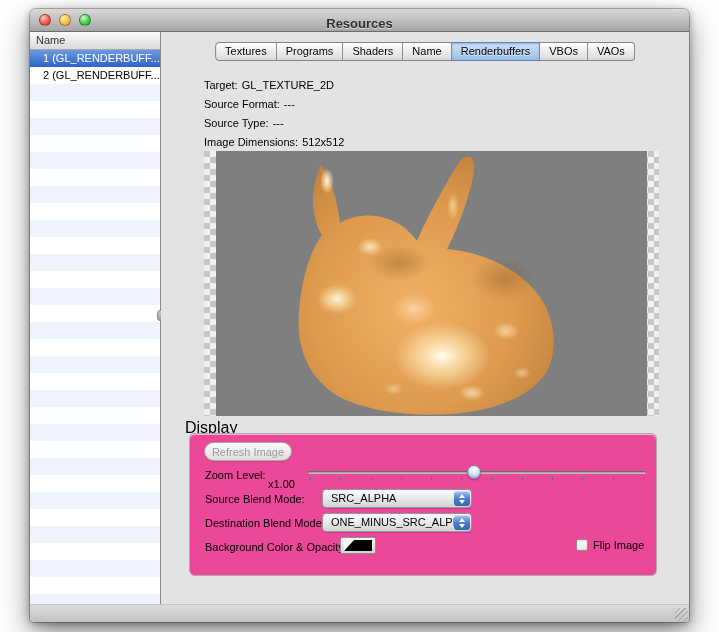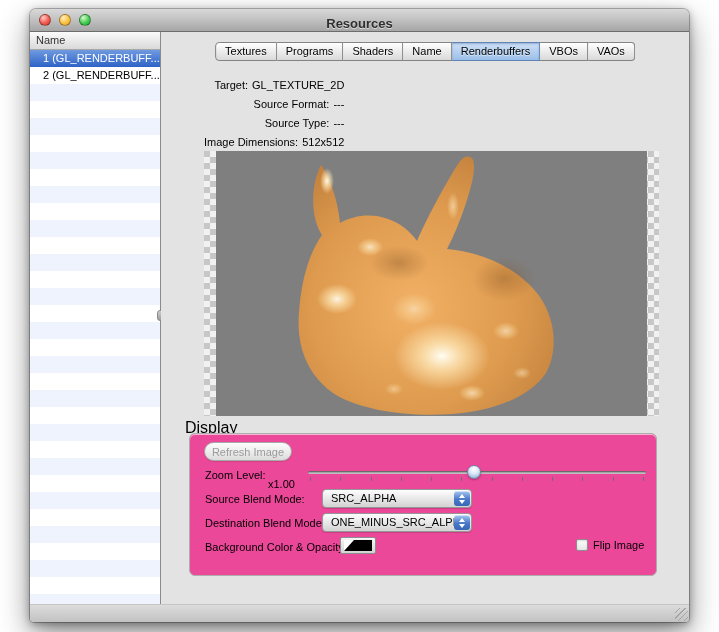--- a/index.html
+++ b/index.html
@@ -60,21 +60,21 @@
     text-shadow:0 1px 0 rgba(255,255,255,.6);
   }
   .tab:first-child{border-left:1px solid #848484;border-radius:4px 0 0 4px;}
   .tab:last-child{border-radius:0 4px 4px 0;}
   .tab.selected{
     background:linear-gradient(#cfe0f6,#9cc0e9);
     border-color:#5f85b6;
     box-shadow:inset 0 1px 2px rgba(40,80,140,.35);
   }
   .info-block{position:absolute;left:43px;top:44px;font-size:11px;color:#000;}
-  .info-row{height:19px;line-height:19px;text-align:right;}
+  .info-row{height:19px;line-height:19px;}
   .info-row .lab{margin-right:4px;}
   .preview{
     position:absolute;left:43px;top:119px;width:455px;height:265px;
     background:#7f7f7f;overflow:hidden;
   }
   
   .group-title{position:absolute;left:24px;top:387px;font-size:16px;color:#000;}
   .display-box{
     position:absolute;left:28px;top:401px;width:468px;height:143px;box-sizing:border-box;
     border:1px solid #adadad;border-radius:6px;background:#ec4899;

